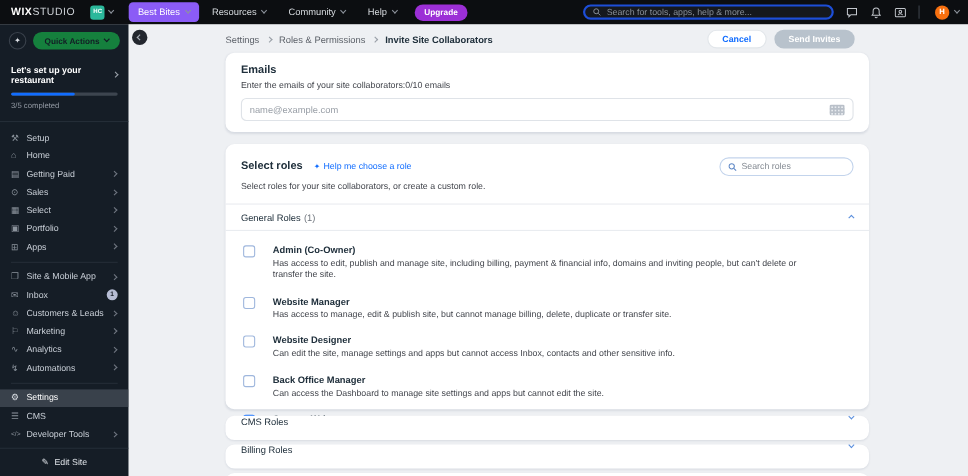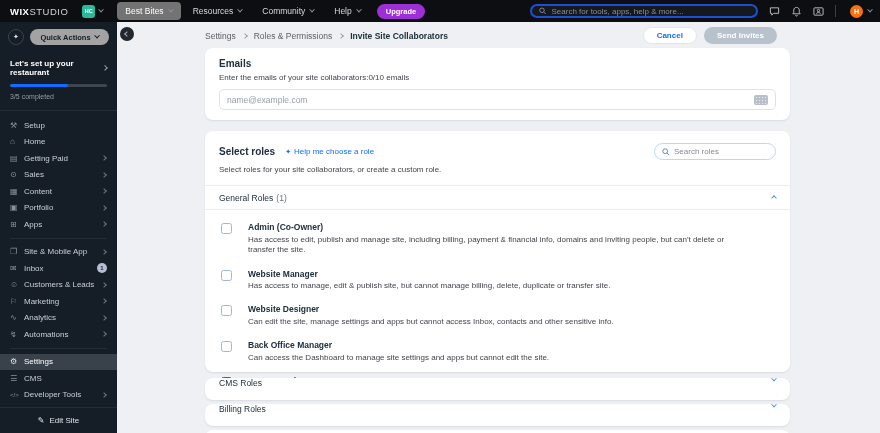--- a/index.html
+++ b/index.html
@@ -17,35 +17,35 @@
   
   .topbar{position:absolute;left:0;top:0;width:880px;height:22px;background:var(--topbar);display:flex;align-items:center;padding:0 10px;color:#e8eaed;z-index:5;}
   .logo{font-size:9.5px;letter-spacing:.5px;color:#fff;white-space:nowrap;}
   .logo b{font-weight:800;}
   .logo span{font-weight:300;color:#cfd3d8;}
   .ws{display:flex;align-items:center;gap:4px;margin-left:14px;color:#8d939c;}
   .ws-badge{width:13px;height:13px;border-radius:3px;background:var(--teal);color:#fff;font-size:5.5px;font-weight:700;display:flex;align-items:center;justify-content:center;}
   .tabs{display:flex;align-items:center;margin-left:14px;gap:4px;}
   .tab{display:flex;align-items:center;gap:5px;font-size:8.5px;color:#d6dade;padding:4px 8px;border-radius:4px;white-space:nowrap;}
   .tab .chev{color:#8d939c;}
-  .tab.active{background:#737373;color:#fff;}
+  .tab.active{background:#8b5cf6;color:#fff;}
   .upgrade{margin-left:8px;background:var(--upgrade);color:#fff;font-size:7.5px;font-weight:700;padding:3px 9px;border-radius:8px;border:none;}
   .tb-search{position:absolute;left:530px;top:4px;width:228px;height:14px;border:2px solid #1d4ed8;background:#15181d;border-radius:8px;display:flex;align-items:center;gap:5px;padding:0 7px;color:#878e97;}
   .tb-search input{background:transparent;border:none;outline:none;color:#a7adb5;font-size:8px;width:100%;}
   .tb-search input::placeholder{color:#878e97;}
   .tb-icons{position:absolute;right:44px;top:0;height:22px;display:flex;align-items:center;gap:11px;color:#c3c7cd;}
   .tb-sep{width:1px;height:12px;background:#3a4049;}
   .avatar-wrap{position:absolute;right:8px;top:0;height:22px;display:flex;align-items:center;gap:5px;color:#8d939c;}
   .avatar{width:13px;height:13px;border-radius:50%;background:var(--avatar);color:#fff;font-size:7px;font-weight:700;display:flex;align-items:center;justify-content:center;}
 
   
   .sidebar{position:absolute;left:0;top:22px;width:117px;height:411px;background:var(--sidebar);color:#c9cfd7;}
   .qa-row{display:flex;align-items:center;gap:6px;padding:7px 8px 6px 8px;}
   .hub-btn{width:16px;height:16px;border-radius:50%;border:1px solid #3a424c;color:#dfe3e8;font-size:7px;display:flex;align-items:center;justify-content:center;background:transparent;}
-  .qa-btn{flex:1;height:16px;background:#a3a3a3;border:none;border-radius:9px;color:#131c25;font-size:7.5px;font-weight:700;display:flex;align-items:center;justify-content:center;gap:4px;}
+  .qa-btn{flex:1;height:16px;background:#15803d;border:none;border-radius:9px;color:#131c25;font-size:7.5px;font-weight:700;display:flex;align-items:center;justify-content:center;gap:4px;}
   .setup-card{padding:8px 10px 10px 10px;border-bottom:1px solid #242d37;}
   .setup-title{display:flex;align-items:center;justify-content:space-between;color:#fff;font-size:8px;font-weight:700;}
   .setup-title .chev{color:#9aa1a9;}
   .pbar{margin-top:7px;height:3px;border-radius:2px;background:#3d454f;overflow:hidden;}
   .pbar-fill{height:100%;background:var(--accent);border-radius:2px;}
   .setup-sub{margin-top:6px;font-size:7px;color:#959ca6;}
   .nav{padding-top:6px;}
   .nav-item{display:flex;align-items:center;height:16.5px;padding:0 10px;font-size:8px;color:#c9cfd7;cursor:pointer;}
   .nav-item .ni-icon{width:14px;font-size:8px;color:#8b939c;flex:none;}
   .nav-item .ni-label{flex:1;white-space:nowrap;}
@@ -193,21 +193,21 @@
         <span class="ni-label">Getting Paid</span>
         <span class="chev right"></span>
       </div>
     <div class="nav-item">
         <span class="ni-icon">⊙</span>
         <span class="ni-label">Sales</span>
         <span class="chev right"></span>
       </div>
     <div class="nav-item">
         <span class="ni-icon">▦</span>
-        <span class="ni-label">Content</span>
+        <span class="ni-label">Select</span>
         <span class="chev right"></span>
       </div>
     <div class="nav-item">
         <span class="ni-icon">▣</span>
         <span class="ni-label">Portfolio</span>
         <span class="chev right"></span>
       </div>
     <div class="nav-item">
         <span class="ni-icon">⊞</span>
         <span class="ni-label">Apps</span>

